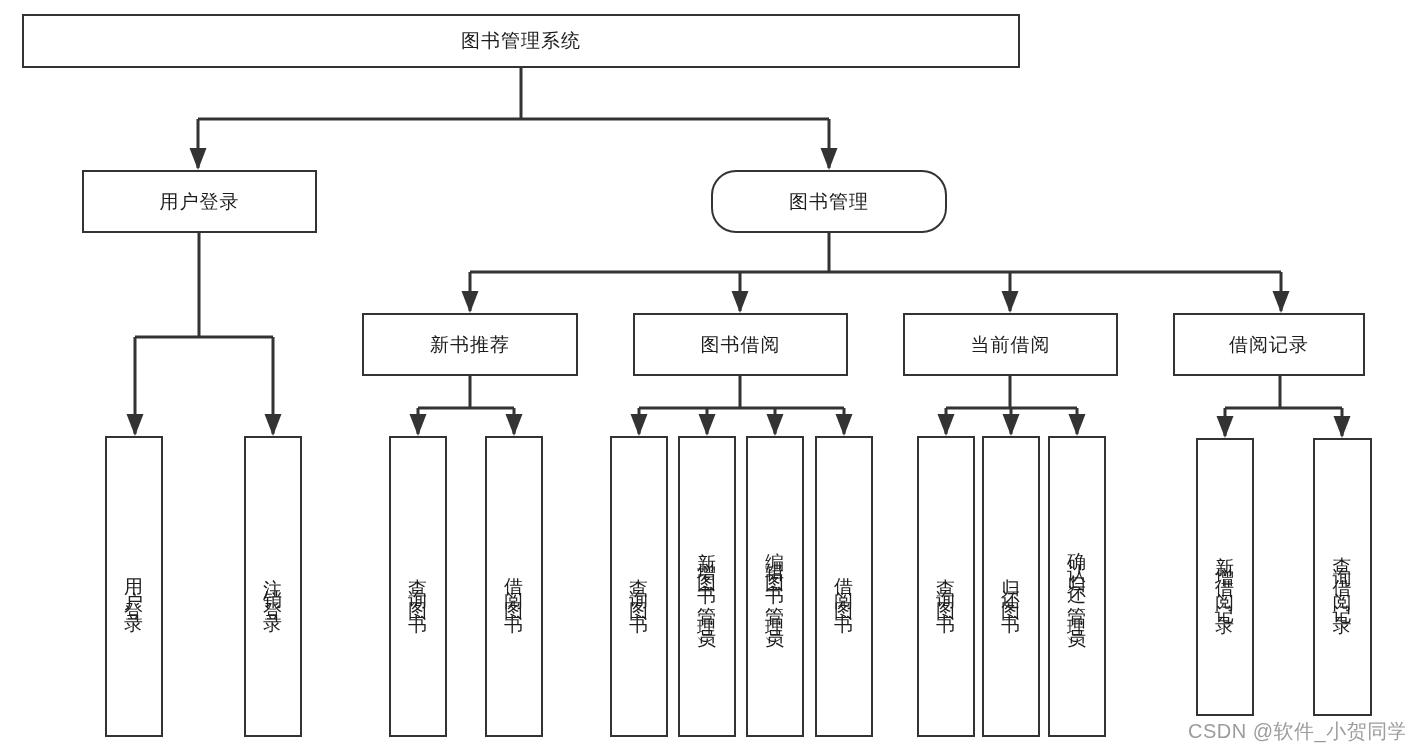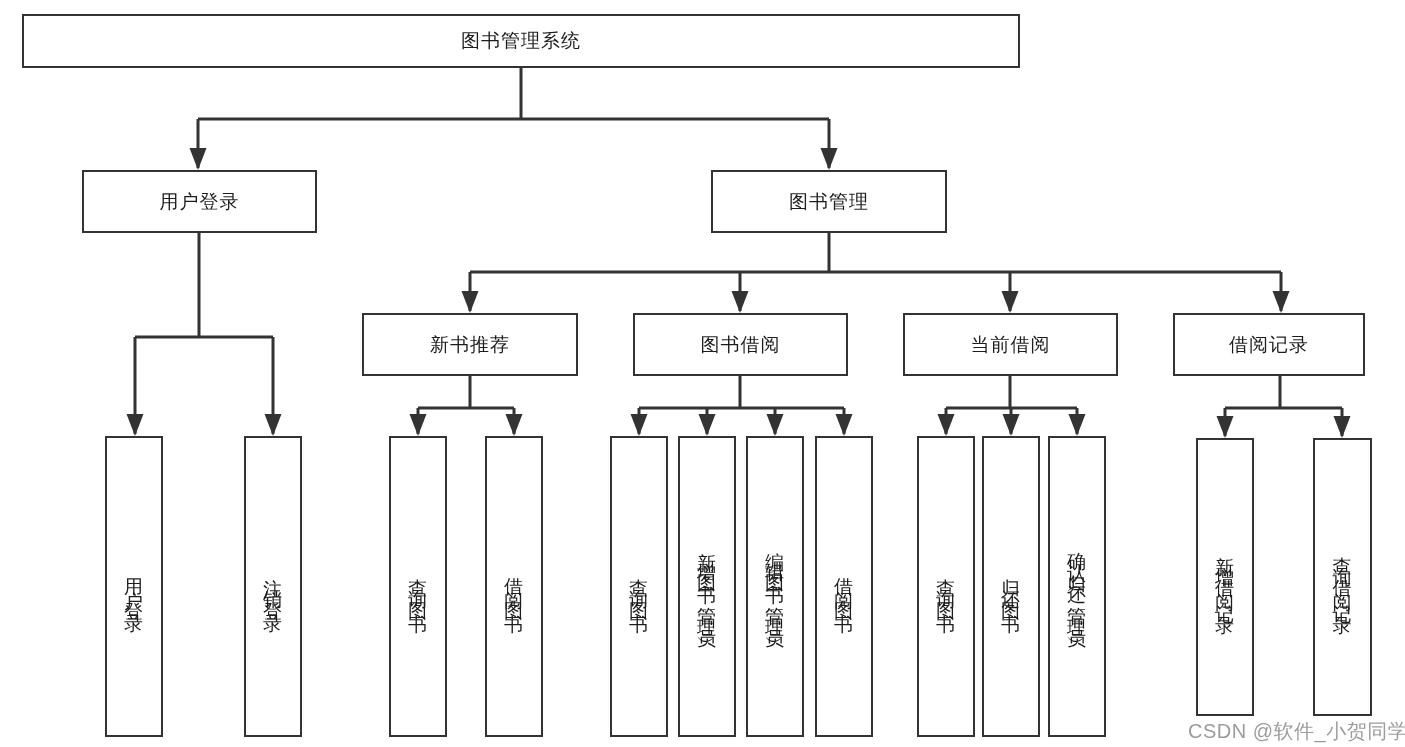--- a/index.html
+++ b/index.html
@@ -97,21 +97,21 @@
     </g>
   </svg>
 
   <div class="node" style="left:22px; top:14px; width:998px; height:54px;align-items:center;">
     <span class="hlabel">图书管理系统</span>
   </div>
 
   <div class="node" style="left:82px; top:170px; width:235px; height:63px;">
     <span class="hlabel">用户登录</span>
   </div>
-  <div class="node" style="left:711px; top:170px; width:236px; height:63px;">
+  <div class="node" style="left:711px; top:170px; width:236px; height:63px;border-radius:25px;">
     <span class="hlabel">图书管理</span>
   </div>
 
   <div class="node" style="left:362px; top:313px; width:216px; height:63px;text-align:right;">
     <span class="hlabel">新书推荐</span>
   </div>
   <div class="node" style="left:903px; top:313px; width:215px; height:63px;">
     <span class="hlabel">当前借阅</span>
   </div>
   <div class="node" style="left:633px; top:313px; width:215px; height:63px;">

